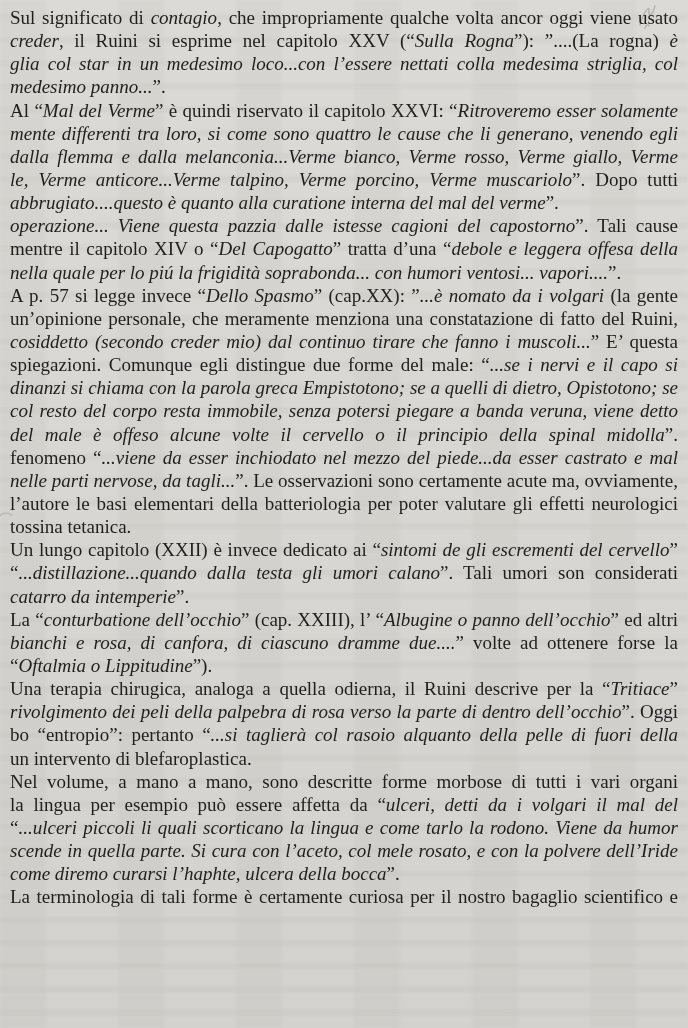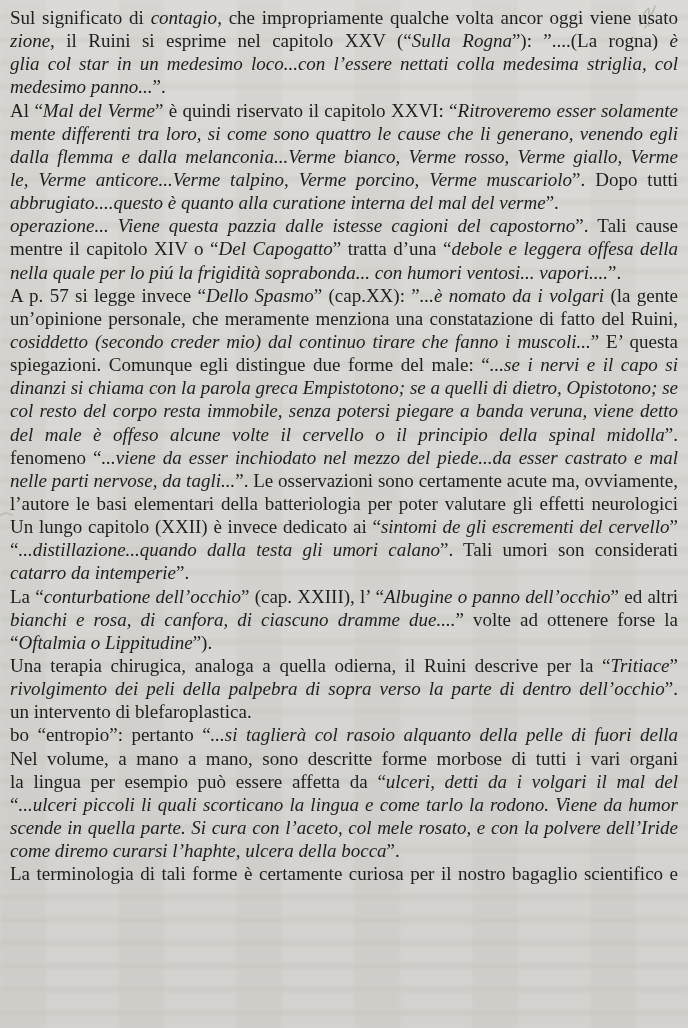--- a/index.html
+++ b/index.html
@@ -41,51 +41,52 @@
   <svg class="mark-tr" width="24" height="30" viewBox="0 0 24 30">
     <path d="M4,24 C7,12 14,3 13,10 C12,17 16,15 19,5 M9,27 C10,24 12,23 13,25" fill="none" stroke="#9b9b95" stroke-width="1.6" stroke-linecap="round"></path>
   </svg>
 
   <svg class="mark-left" width="18" height="14" viewBox="0 0 18 14">
     <path d="M1,10 Q6,2 15,7" fill="none" stroke="#a9a9a3" stroke-width="1.8" stroke-linecap="round"></path>
   </svg>
 
   <div class="textblock" id="textblock">
       <div class="line" style=""><span>Sul significato di </span><span class="it">contagio</span><span>, che impropriamente qualche volta ancor oggi viene usato come sinonimo di </span><span class="it">infe-</span></div>
-      <div class="line" style=""><span class="it">zione</span><span>, il Ruini si esprime nel capitolo XXV (“</span><span class="it">Sulla Rogna</span><span>”): ”....(La rogna) </span><span class="it">è contagiosa, perciocché s’appi-</span></div>
+      <div class="line" style=""><span class="it">creder</span><span>, il Ruini si esprime nel capitolo XXV (“</span><span class="it">Sulla Rogna</span><span>”): ”....(La rogna) </span><span class="it">è contagiosa, perciocché s’appi-</span></div>
       <div class="line" style=""><span class="it">glia col star in un medesimo loco...con l’essere nettati colla medesima striglia, col medesimo pettine e col</span></div>
       <div class="line end" style=""><span class="it">medesimo panno...</span><span>”.</span></div>
       <div class="line" style=""><span>Al “</span><span class="it">Mal del Verme</span><span>” è quindi riservato il capitolo XXVI: “</span><span class="it">Ritroveremo esser solamente quattro specie vera-</span></div>
       <div class="line" style=""><span class="it">mente differenti tra loro, si come sono quattro le cause che li generano, venendo egli dal sangue, dalla collera,</span></div>
       <div class="line" style=""><span class="it">dalla flemma e dalla melanconia...Verme bianco, Verme rosso, Verme giallo, Verme corbaccio...Verme volati-</span></div>
       <div class="line" style=""><span class="it">le, Verme anticore...Verme talpino, Verme porcino, Verme muscariolo</span><span>”. Dopo tutti questi nomi, con le relative</span></div>
       <div class="line end" style=""><span class="it">abbrugiato....questo è quanto alla curatione interna del mal del verme</span><span>”.</span></div>
       <div class="line" style=""><span class="it">operazione... Viene questa pazzia dalle istesse cagioni del capostorno</span><span>”. Tali cause sarebbero “</span><span class="it">...materia mista,</span></div>
       <div class="line" style=""><span>mentre il capitolo XIV o “</span><span class="it">Del Capogatto</span><span>” tratta d’una “</span><span class="it">debole e leggera offesa della fantasia nella sua</span></div>
       <div class="line end" style=""><span class="it">nella quale per lo piú la frigidità soprabonda... con humori ventosi... vapori....</span><span>”.</span></div>
       <div class="line" style=""><span>A p. 57 si legge invece “</span><span class="it">Dello Spasmo</span><span>” (cap.XX): ”</span><span class="it">...è nomato da i volgari</span><span> (la gente comune) </span><span class="it">tiro mortale;</span></div>
       <div class="line" style=""><span>un’opinione personale, che meramente menziona una constatazione di fatto del Ruini, senza ricerca alcuna di</span></div>
       <div class="line" style=""><span class="it">cosiddetto (secondo creder mio) dal continuo tirare che fanno i muscoli...</span><span>” E’ questa una rara espressione di</span></div>
       <div class="line" style=""><span>spiegazioni. Comunque egli distingue due forme del male: “</span><span class="it">...se i nervi e il capo si contraggono alle parti</span></div>
       <div class="line" style=""><span class="it">dinanzi si chiama con la parola greca Empistotono; se a quelli di dietro, Opistotono; se egualmente il collo</span></div>
       <div class="line" style=""><span class="it">col resto del corpo resta immobile, senza potersi piegare a banda veruna, viene detto Tetano... in questa specie</span></div>
       <div class="line" style=""><span class="it">del male è offeso alcune volte il cervello o il principio della spinal midolla</span><span>”. Sull’etiologia osserva che il</span></div>
       <div class="line" style=""><span>fenomeno “</span><span class="it">...viene da esser inchiodato nel mezzo del piede...da esser castrato e mal curato, da punture fatte</span></div>
       <div class="line" style=""><span class="it">nelle parti nervose, da tagli...</span><span>”. Le osservazioni sono certamente acute ma, ovviamente, mancavano al-</span></div>
       <div class="line" style=""><span>l’autore le basi elementari della batteriologia per poter valutare gli effetti neurologici devastanti della</span></div>
+      <div class="line end" style=""><span>tossina tetanica.</span></div>
       <div class="line" style=""><span>Un lungo capitolo (XXII) è invece dedicato ai “</span><span class="it">sintomi de gli escrementi del cervello</span><span>” cioè alla</span></div>
       <div class="line" style=""><span>“</span><span class="it">...distillazione...quando dalla testa gli umori calano</span><span>”. Tali umori son considerati “</span><span class="it">segni del reuma, segni del</span></div>
       <div class="line end" style=""><span class="it">catarro da intemperie</span><span>”.</span></div>
       <div class="line" style=""><span>La “</span><span class="it">conturbatione dell’occhio</span><span>” (cap. XXIII), l’ “</span><span class="it">Albugine o panno dell’occhio</span><span>” ed altri disturbi della vista</span></div>
       <div class="line" style=""><span class="it">bianchi e rosa, di canfora, di ciascuno dramme due....</span><span>” volte ad ottenere forse la guarigione, forse, come</span></div>
       <div class="line end" style=""><span>“</span><span class="it">Oftalmia o Lippitudine</span><span>”).</span></div>
       <div class="line" style=""><span>Una terapia chirugica, analoga a quella odierna, il Ruini descrive per la “</span><span class="it">Tritiace</span><span>” (cap.XXXVII) che è “</span><span class="it">...il</span></div>
-      <div class="line" style=""><span class="it">rivolgimento dei peli della palpebra di sopra verso la parte di dentro dell’occhio</span><span>”. Oggi definiamo tale distur-</span></div>
+      <div class="line" style=""><span class="it">rivolgimento dei peli della palpebra di rosa verso la parte di dentro dell’occhio</span><span>”. Oggi definiamo tale distur-</span></div>
+      <div class="line" style=""><span>bo “entropio”: pertanto “</span><span class="it">...si taglierà col rasoio alquanto della pelle di fuori della palpebra</span><span>” cioè si realizzerà</span></div>
       <div class="line end" style=""><span>un intervento di blefaroplastica.</span></div>
-      <div class="line" style=""><span>bo “entropio”: pertanto “</span><span class="it">...si taglierà col rasoio alquanto della pelle di fuori della palpebra</span><span>” cioè si realizzerà</span></div>
       <div class="line" style=""><span>Nel volume, a mano a mano, sono descritte forme morbose di tutti i vari organi successivamente considerati:</span></div>
       <div class="line" style=""><span>la lingua per esempio può essere affetta da “</span><span class="it">ulceri, detti da i volgari il mal del Pinzanese</span><span>” (cap. XLVIII):</span></div>
       <div class="line" style=""><span>“</span><span class="it">...ulceri piccoli li quali scorticano la lingua e come tarlo la rodono. Viene da humor salso, che dal capo</span></div>
       <div class="line" style=""><span class="it">scende in quella parte. Si cura con l’aceto, col mele rosato, e con la polvere dell’Iride Illirica o Macedonica,</span></div>
       <div class="line end" style=""><span class="it">come diremo curarsi l’haphte, ulcera della bocca</span><span>”.</span></div>
       <div class="line end" style=""><span>La terminologia di tali forme è certamente curiosa per il nostro bagaglio scientifico e lessicale: per esempio</span></div>
     </div>
 </div>
 
 </body></html>

